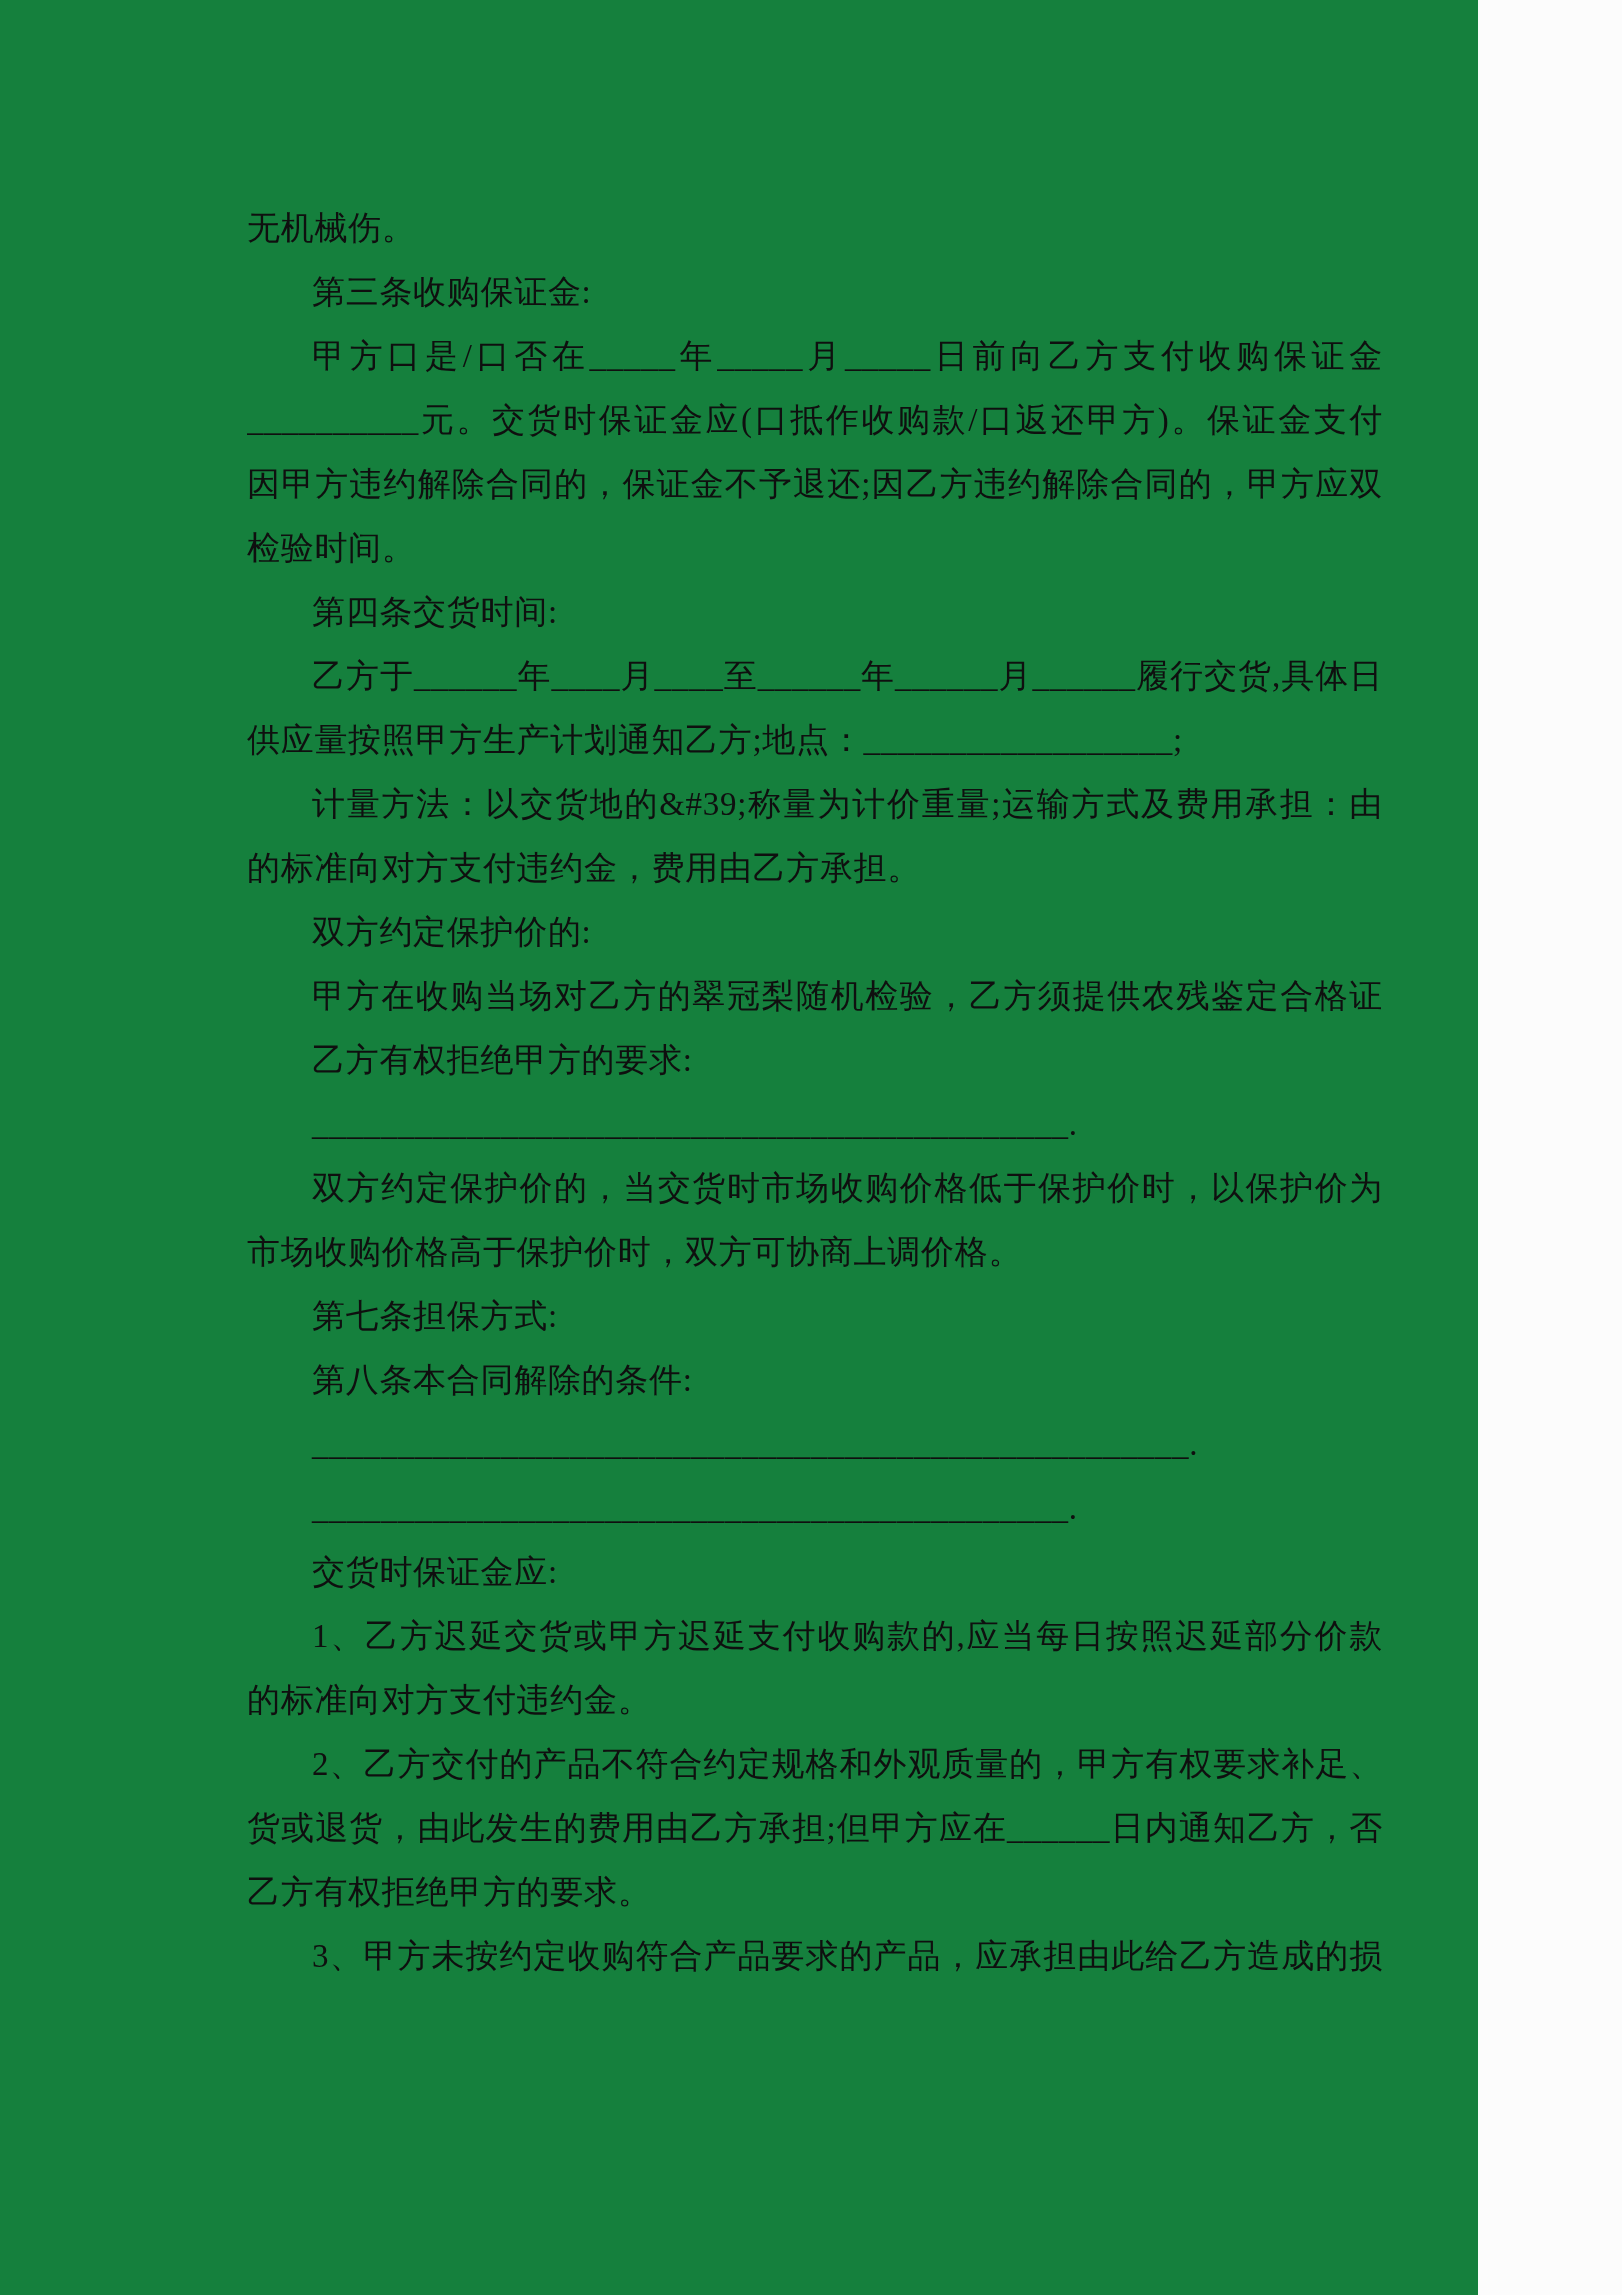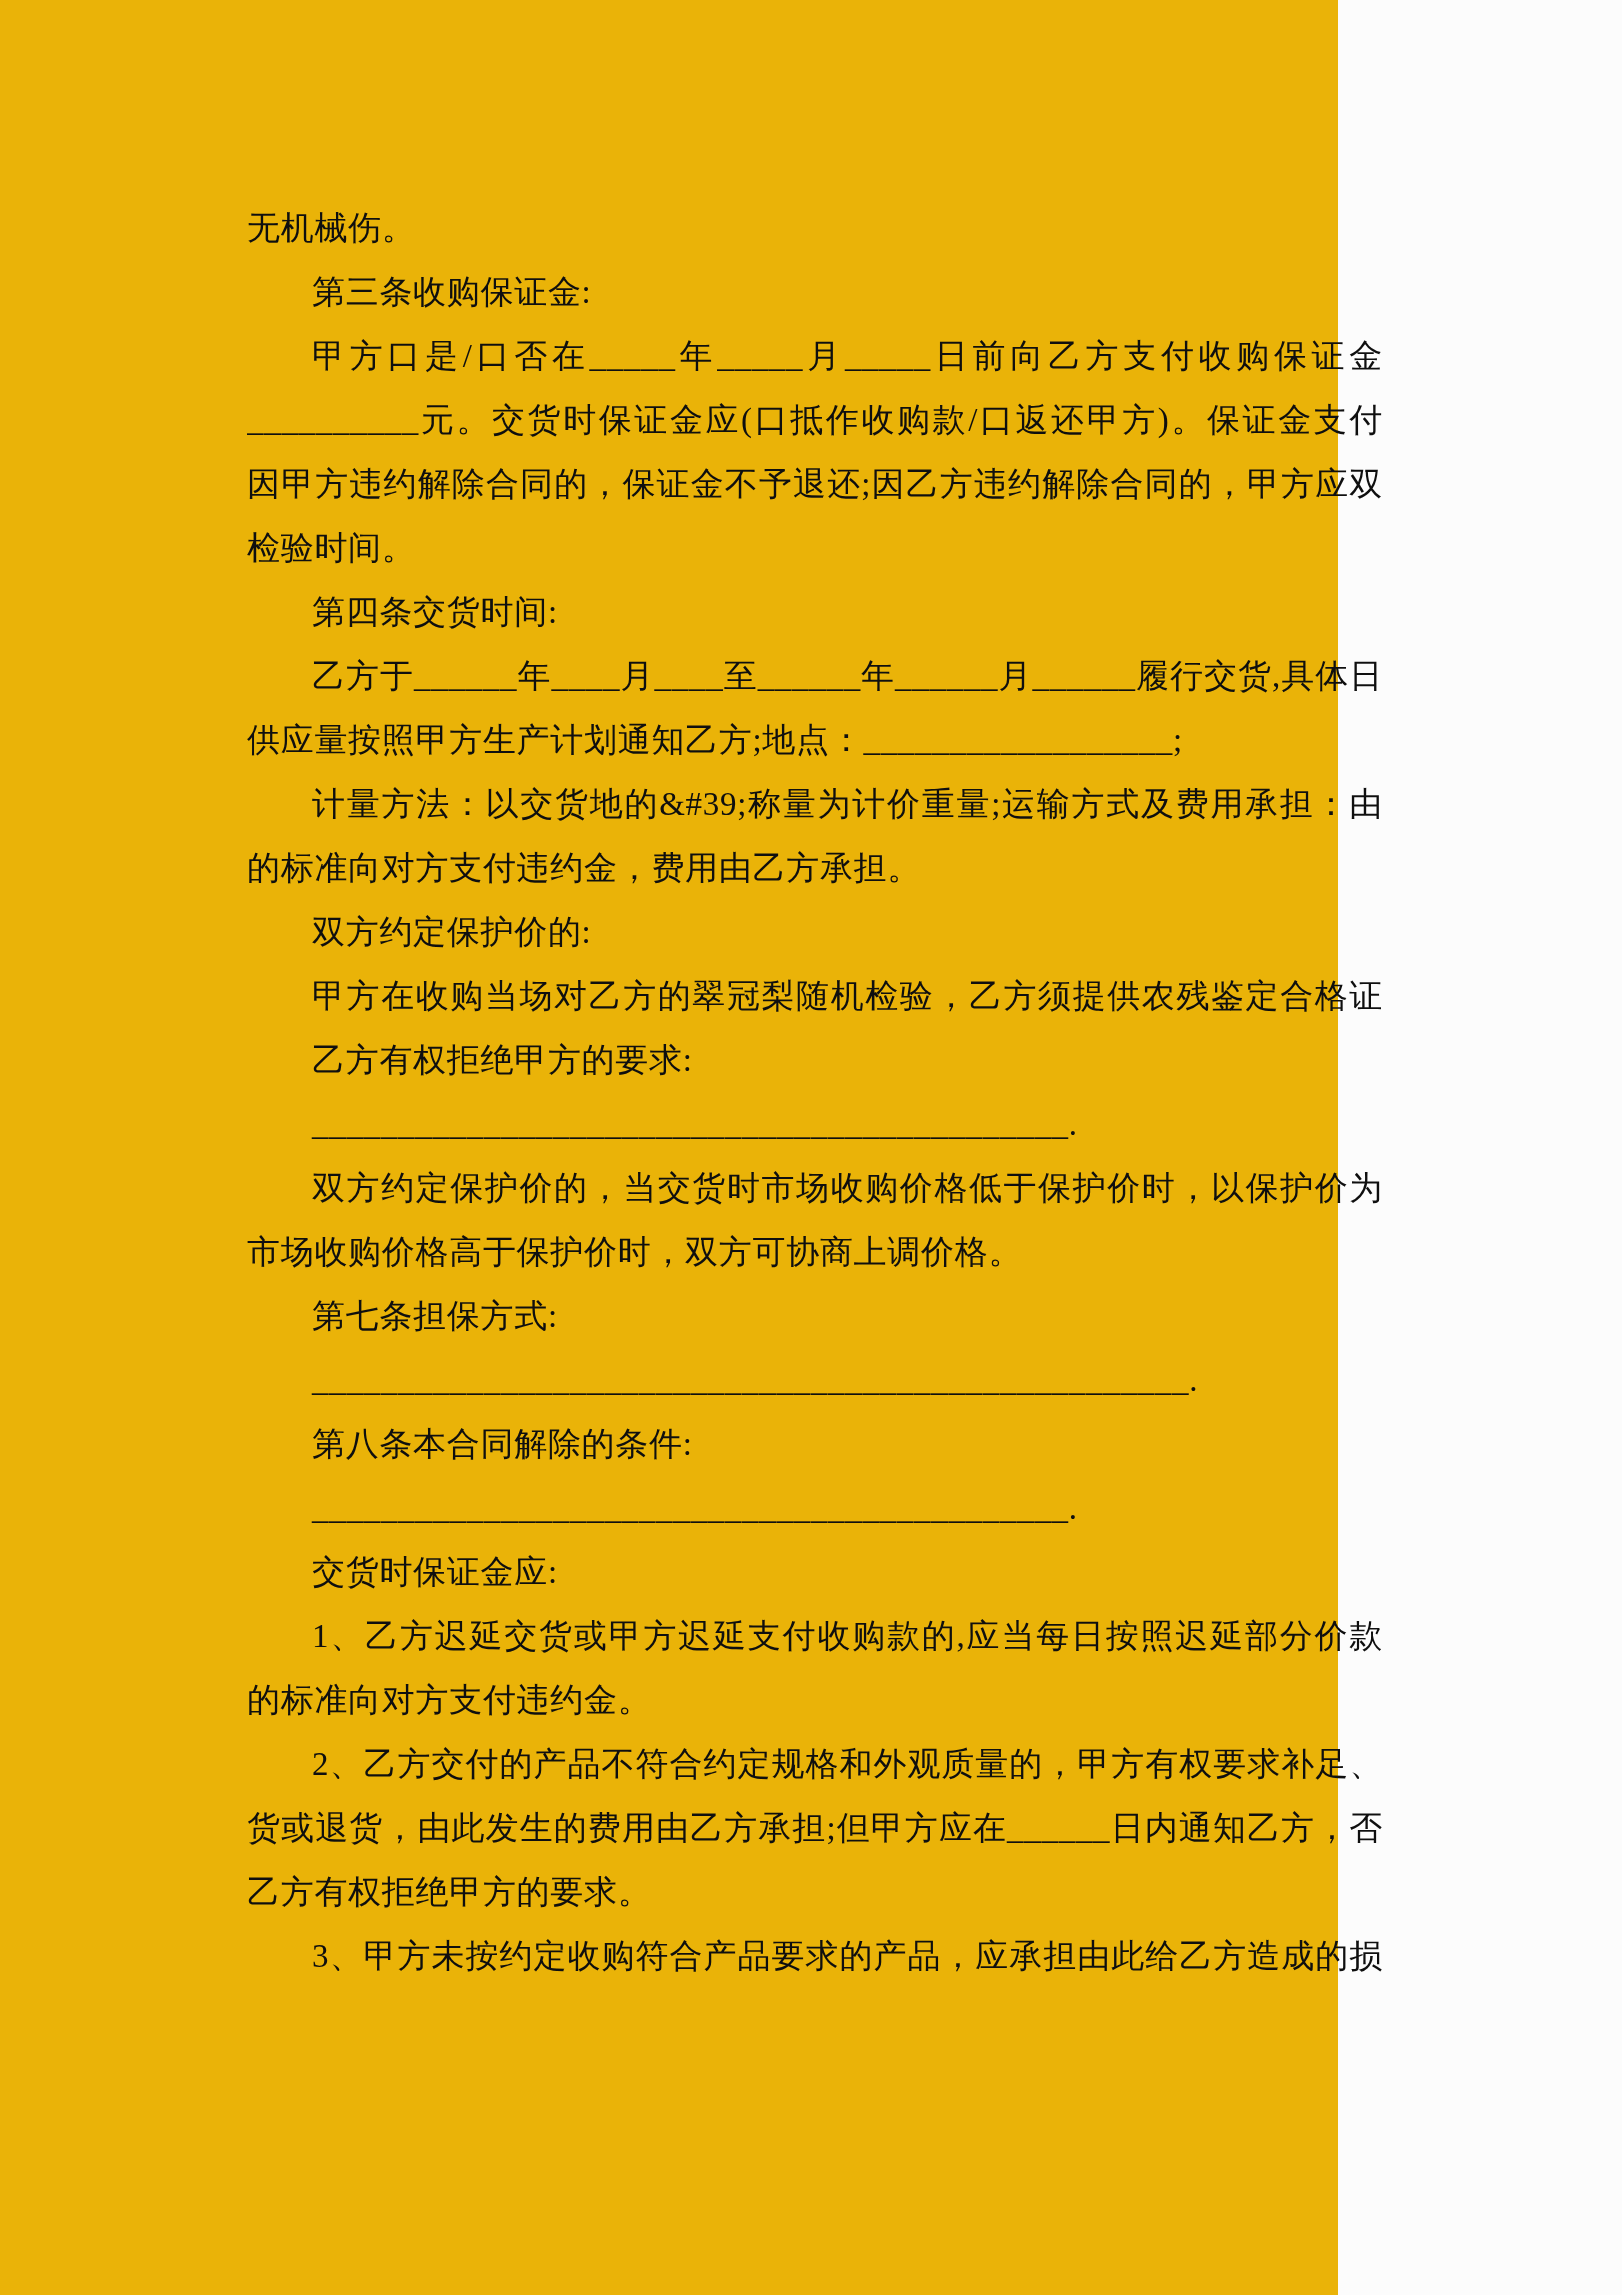--- a/index.html
+++ b/index.html
@@ -7,23 +7,23 @@
     padding: 0;
   }
   body {
     width: 1623px;
     height: 2295px;
     background: #fcfcfc;
     overflow: hidden;
   }
   .page {
     position: relative;
-    width: 1338px;
+    width: 1478px;
     height: 2295px;
-    background: #eab308;
+    background: #15803d;
   }
   .doc-body {
     position: absolute;
     left: 247px;
     top: 196px;
     width: 1136px;
     color: #0f0f0f;
     font-family: "Liberation Serif", "DejaVu Serif", serif;
     font-size: 33px;
     line-height: 64px;
@@ -59,22 +59,22 @@
       <div class="line">供应量按照甲方生产计划通知乙方;地点：__________________;</div>
       <div class="line indent fill">计量方法：以交货地的&amp;#39;称量为计价重量;运输方式及费用承担：由乙方</div>
       <div class="line">的标准向对方支付违约金，费用由乙方承担。</div>
       <div class="line indent">双方约定保护价的:</div>
       <div class="line indent fill">甲方在收购当场对乙方的翠冠梨随机检验，乙方须提供农残鉴定合格证书;</div>
       <div class="line indent">乙方有权拒绝甲方的要求:</div>
       <div class="line indent">____________________________________________.</div>
       <div class="line indent fill">双方约定保护价的，当交货时市场收购价格低于保护价时，以保护价为准:</div>
       <div class="line">市场收购价格高于保护价时，双方可协商上调价格。</div>
       <div class="line indent">第七条担保方式:</div>
+      <div class="line indent">第八条本合同解除的条件:</div>
       <div class="line indent">___________________________________________________.</div>
-      <div class="line indent">第八条本合同解除的条件:</div>
       <div class="line indent">____________________________________________.</div>
       <div class="line indent">交货时保证金应:</div>
       <div class="line indent fill">1、乙方迟延交货或甲方迟延支付收购款的,应当每日按照迟延部分价款____%</div>
       <div class="line">的标准向对方支付违约金。</div>
       <div class="line indent fill">2、乙方交付的产品不符合约定规格和外观质量的，甲方有权要求补足、换</div>
       <div class="line fill">货或退货，由此发生的费用由乙方承担;但甲方应在______日内通知乙方，否则</div>
       <div class="line">乙方有权拒绝甲方的要求。</div>
       <div class="line indent fill">3、甲方未按约定收购符合产品要求的产品，应承担由此给乙方造成的损失。</div>
     </div>
 </div>

